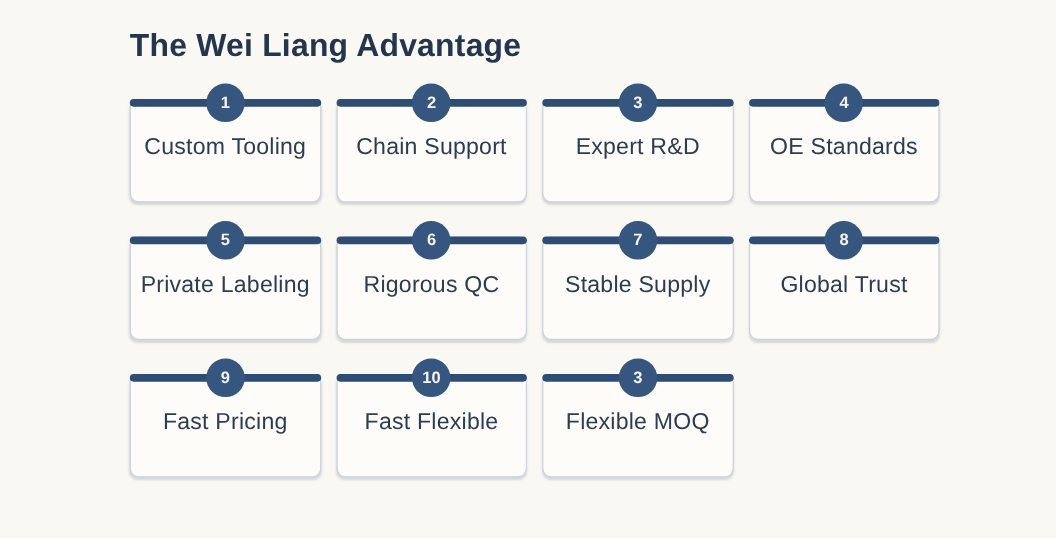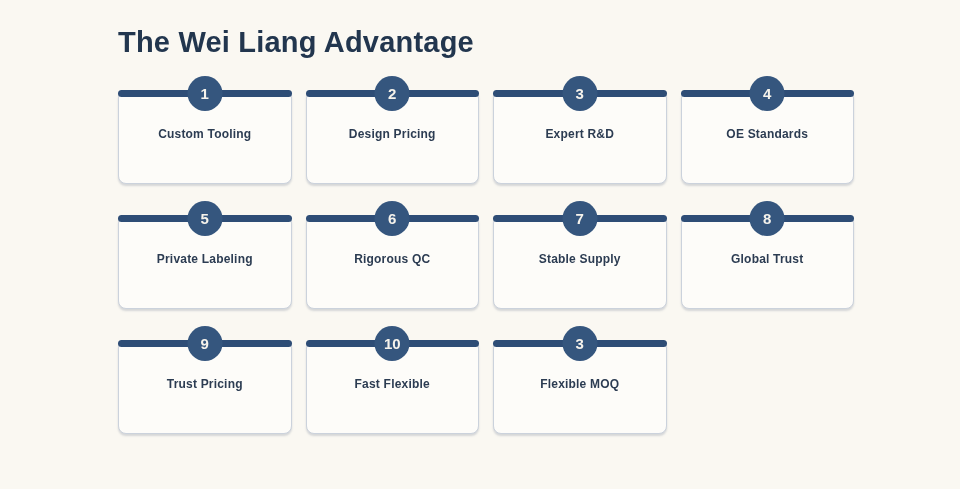--- a/index.html
+++ b/index.html
@@ -70,22 +70,22 @@
     background:var(--navy);
     color:var(--number-text);
     font-size:15px;
     font-weight:700;
     display:flex;
     align-items:center;
     justify-content:center;
     line-height:1;
   }
   .card-label{
-    font-size:12px;
-    font-weight:700;
+    font-size:21px;
+    font-weight:400;
     color:var(--label);
     letter-spacing:0.2px;
     margin-top:-6px;
     text-align:center;
   }
 </style>
 </head>
 <body>
 
 <div class="page">
@@ -97,21 +97,21 @@
       <div class="card-top-bar"></div>
       <div class="number-badge">1</div>
       <div class="card-label">Custom Tooling</div>
     </div>
   </div>
 
   <div class="card-slot">
     <div class="card">
       <div class="card-top-bar"></div>
       <div class="number-badge">2</div>
-      <div class="card-label">Design Pricing</div>
+      <div class="card-label">Chain Support</div>
     </div>
   </div>
 
   <div class="card-slot">
     <div class="card">
       <div class="card-top-bar"></div>
       <div class="number-badge">3</div>
       <div class="card-label">Expert R&amp;D</div>
     </div>
   </div>
@@ -153,21 +153,21 @@
       <div class="card-top-bar"></div>
       <div class="number-badge">8</div>
       <div class="card-label">Global Trust</div>
     </div>
   </div>
 
   <div class="card-slot">
     <div class="card">
       <div class="card-top-bar"></div>
       <div class="number-badge">9</div>
-      <div class="card-label">Trust Pricing</div>
+      <div class="card-label">Fast Pricing</div>
     </div>
   </div>
 
   <div class="card-slot">
     <div class="card">
       <div class="card-top-bar"></div>
       <div class="number-badge">10</div>
       <div class="card-label">Fast Flexible</div>
     </div>
   </div>

